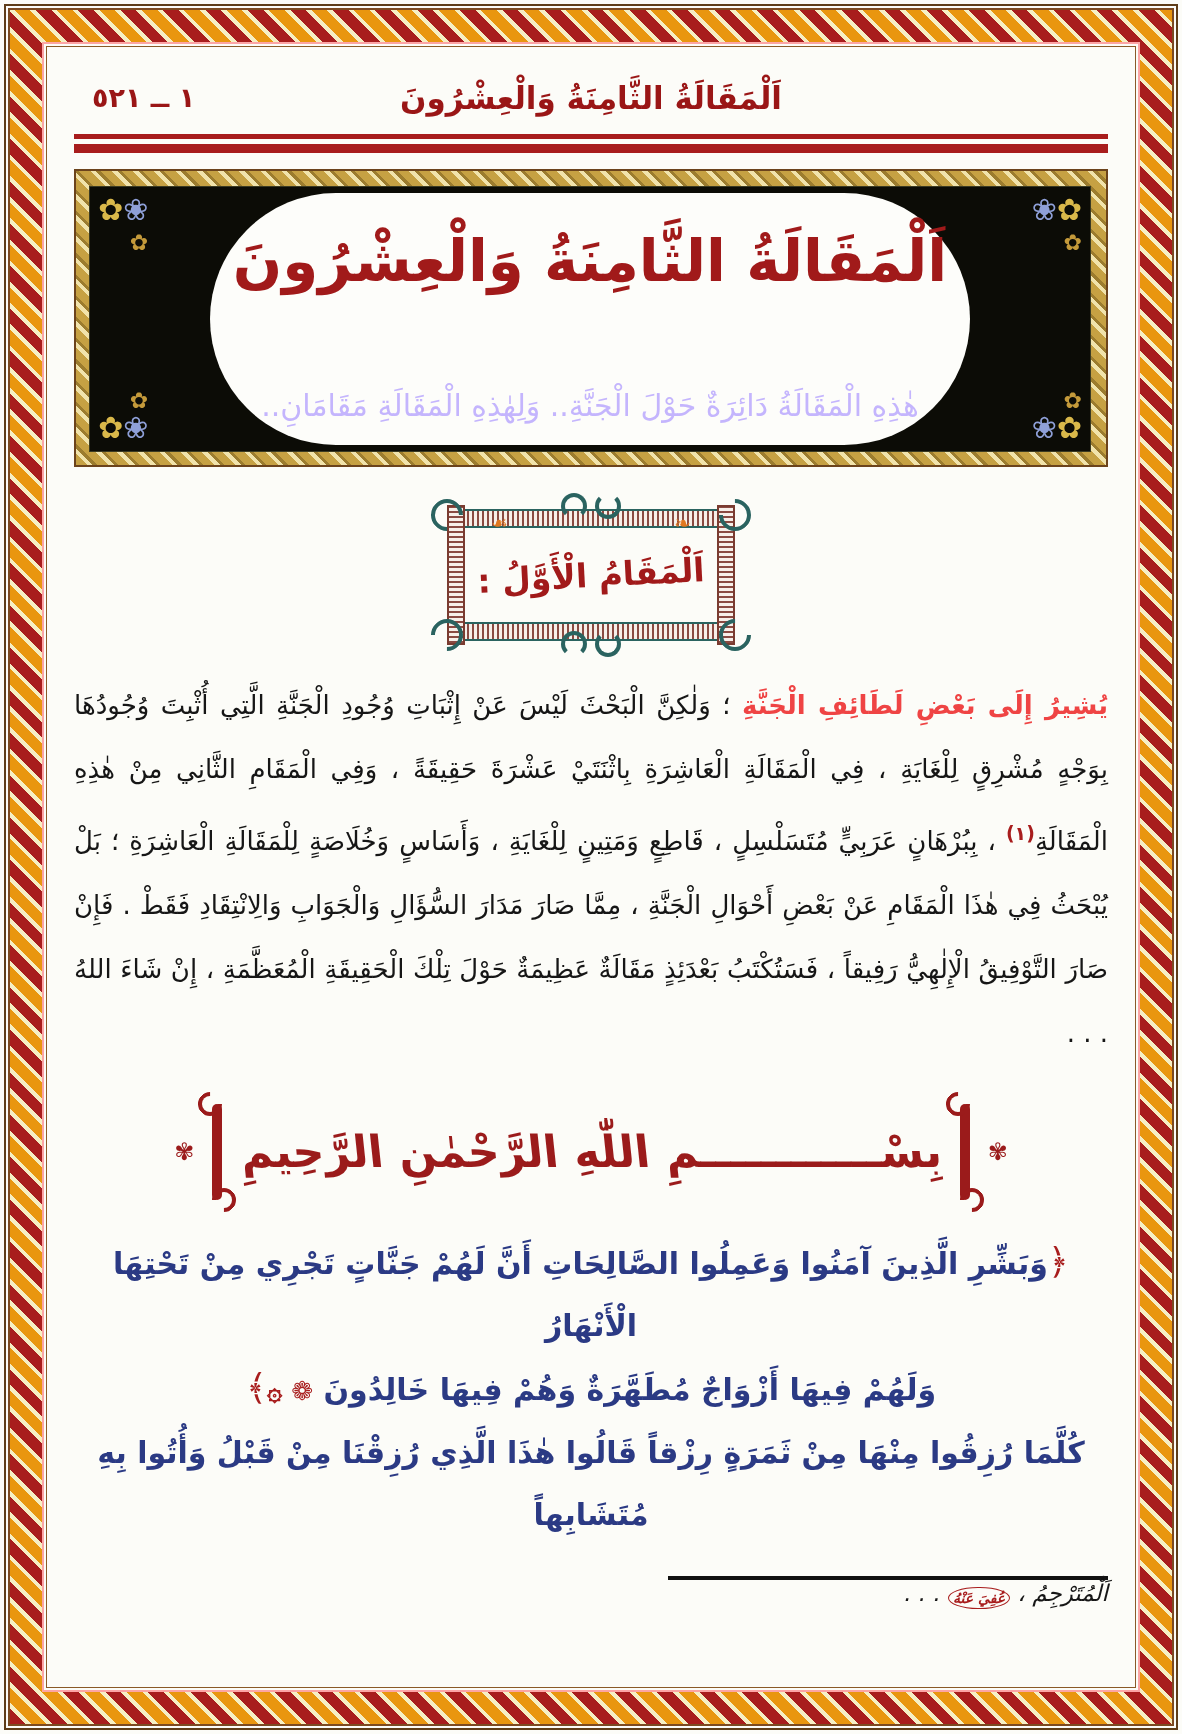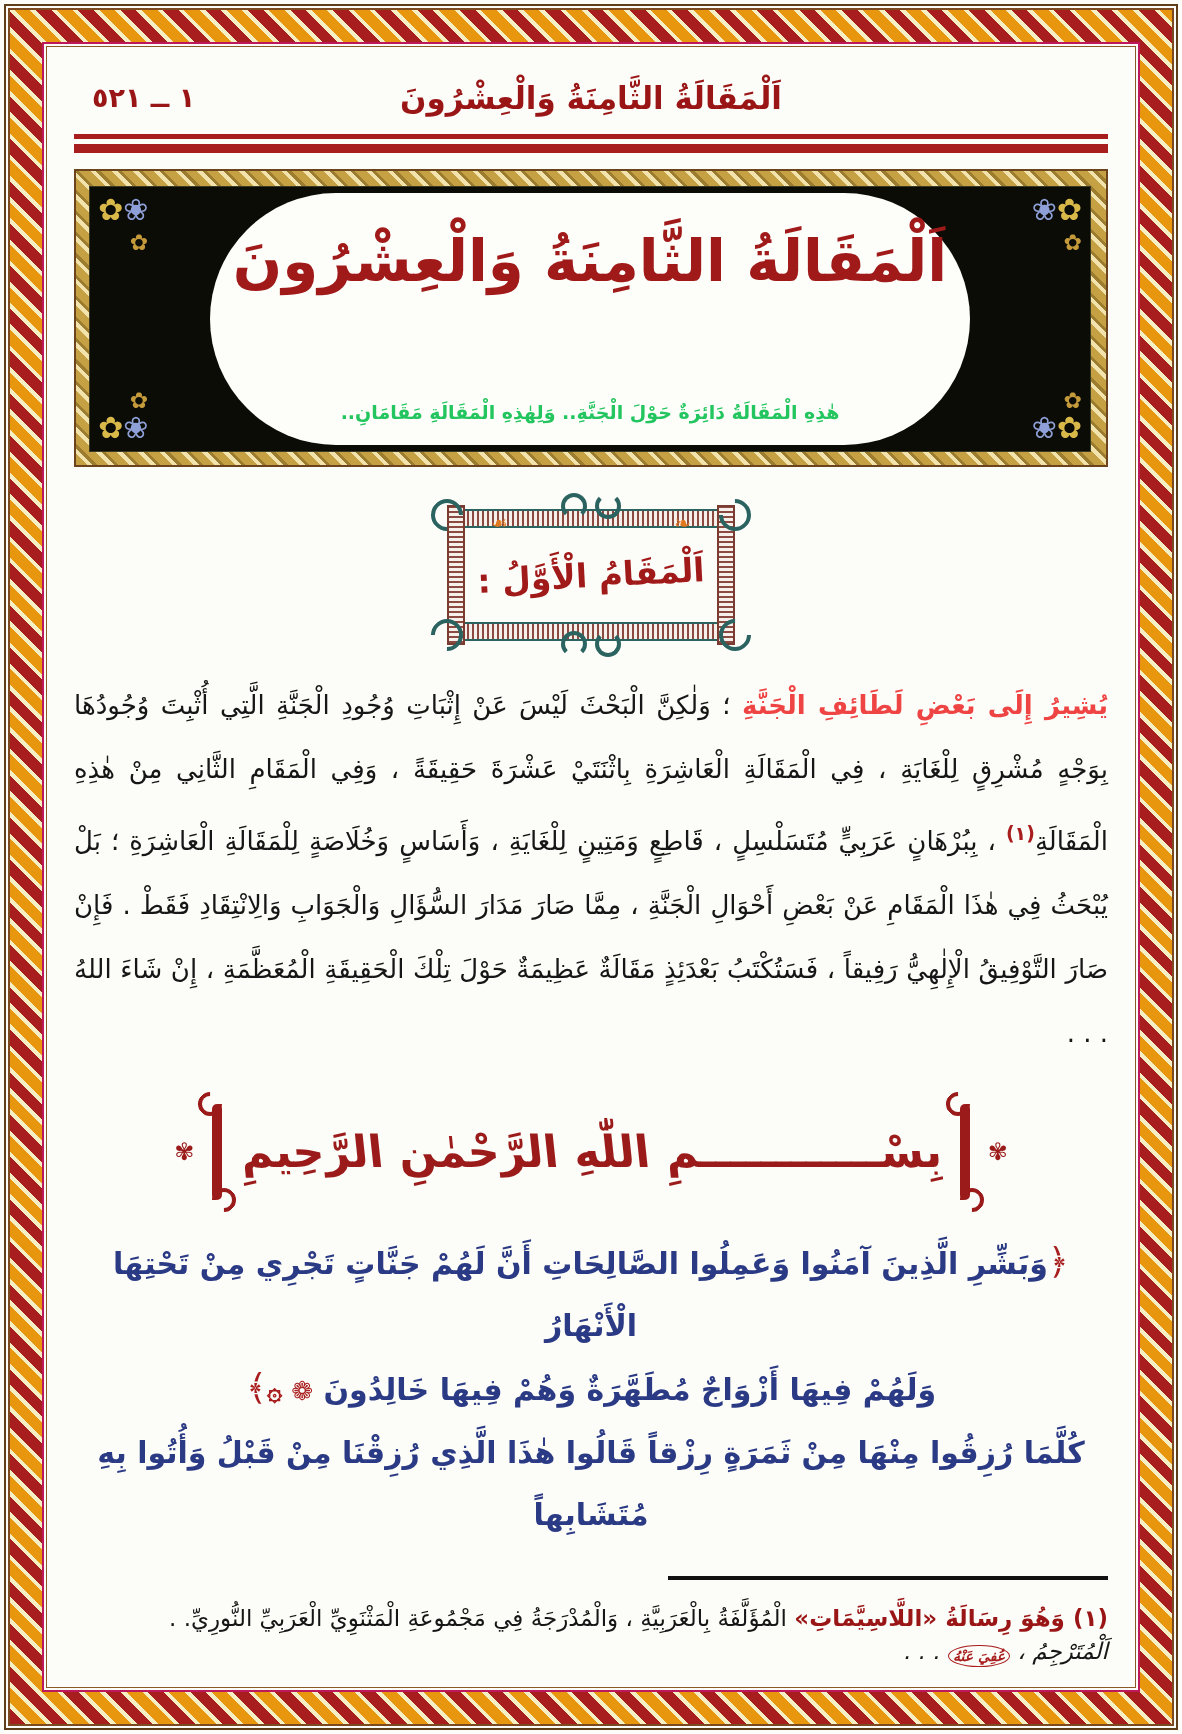--- a/index.html
+++ b/index.html
@@ -9,21 +9,21 @@
   }
   
   .outer-line{position:absolute;inset:4px;border:2px solid #5f3d18;pointer-events:none;}
   .band{
     position:absolute;inset:8px;border:2px solid #7c4a21;
     background:
       repeating-linear-gradient(45deg,
         #a81d1d 0 11px,#f6efc4 11px 15px,#e9960f 15px 26px,#f6efc4 26px 30px);
   }
   .inner{
-    position:absolute;inset:42px;background:#fcfcf8;border:2px solid #be185d;
+    position:absolute;inset:42px;background:#fcfcf8;border:2px solid #fca5a5;
     box-shadow:inset 0 0 0 2px #fcfcf8, inset 0 0 0 3px #8a5a28;
   }
   .content{position:absolute;inset:0;padding:20px 30px;box-sizing:border-box;direction:rtl;}
 
   
   .header-row{position:relative;height:52px;margin-top:8px;}
   .page-number{
     position:absolute;left:18px;top:10px;color:#9a1616;font-weight:bold;
     font-size:27px;letter-spacing:2px;direction:rtl;
   }
@@ -44,21 +44,21 @@
   }
   .corner-orn{position:absolute;font-size:30px;line-height:1;pointer-events:none;}
   .corner-orn .f1{color:#d9b84a;} .corner-orn .f2{color:#8fa0d8;} .corner-orn .f3{color:#c49a3a;font-size:22px;}
   .c-tl{top:8px;right:8px;} .c-tr{top:8px;left:8px;} .c-bl{bottom:8px;right:8px;} .c-br{bottom:8px;left:8px;}
   .banner-title{
     position:absolute;top:40px;left:0;right:0;text-align:center;
     color:#a11a1a;font-size:58px;font-weight:bold;
   }
   .banner-subtitle{
     position:absolute;bottom:28px;left:0;right:0;text-align:center;
-    color:#22c55e;font-size:19px;font-weight:bold;
+    color:#c4b5fd;font-size:30px;font-weight:normal;
   }
 
   
   .cartouche{position:relative;width:340px;height:152px;margin:32px auto 0;}
   .cart-bar{position:absolute;left:34px;right:34px;height:15px;border:2px solid #2a6360;
     background:repeating-linear-gradient(90deg,#8a4a42 0 2px,#f7efe9 2px 5px);}
   .cart-bar.top{top:10px;} .cart-bar.bottom{bottom:10px;}
   .cart-post{position:absolute;top:6px;bottom:6px;width:14px;border:2px solid #7a3b30;
     background:repeating-linear-gradient(0deg,#8a4a42 0 2px,#f7efe9 2px 5px);}
   .cart-post.left{left:26px;} .cart-post.right{right:26px;}
@@ -171,19 +171,18 @@
       </div>
 
       <div class="verse">
         <div class="verse-line"><span class="v-bracket">﴿</span><span>وَبَشِّرِ الَّذِينَ آمَنُوا وَعَمِلُوا الصَّالِحَاتِ أَنَّ لَهُمْ جَنَّاتٍ تَجْرِي مِنْ تَحْتِهَا الْأَنْهَارُ</span></div>
         <div class="verse-line"><span>وَلَهُمْ فِيهَا أَزْوَاجٌ مُطَهَّرَةٌ وَهُمْ فِيهَا خَالِدُونَ</span> <span class="rosette">❁ ۞</span><span class="v-bracket">﴾</span></div>
         <div class="verse-line"><span>كُلَّمَا رُزِقُوا مِنْهَا مِنْ ثَمَرَةٍ رِزْقاً قَالُوا هٰذَا الَّذِي رُزِقْنَا مِنْ قَبْلُ وَأُتُوا بِهِ مُتَشَابِهاً</span></div>
       </div>
 
       <div class="footnote">
         <div class="fn-sep"></div>
-        <div class="fn-line1"><span class="fn-red">(١) وَهُوَ رِسَالَةُ «اللَّاسِيَّمَاتِ»</span><span> الْمُؤَلَّفَةُ بِالْعَرَبِيَّةِ ، وَالْمُدْرَجَةُ فِي مَجْمُوعَةِ الْمَثْنَوِيِّ الْعَرَبِيِّ النُّورِيِّ. .</span></div>
         <div class="fn-line2"><span>اَلْمُتَرْجِمُ ، </span><span class="fn-seal">عُفِيَ عَنْهُ</span><span> . . .</span></div>
       </div>
 
     </div>
   </div>
 </div>
 
 </body></html>

